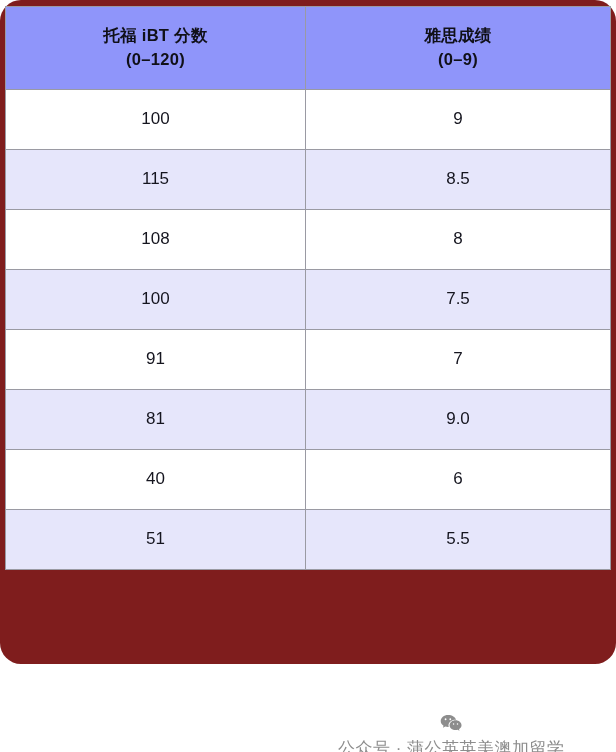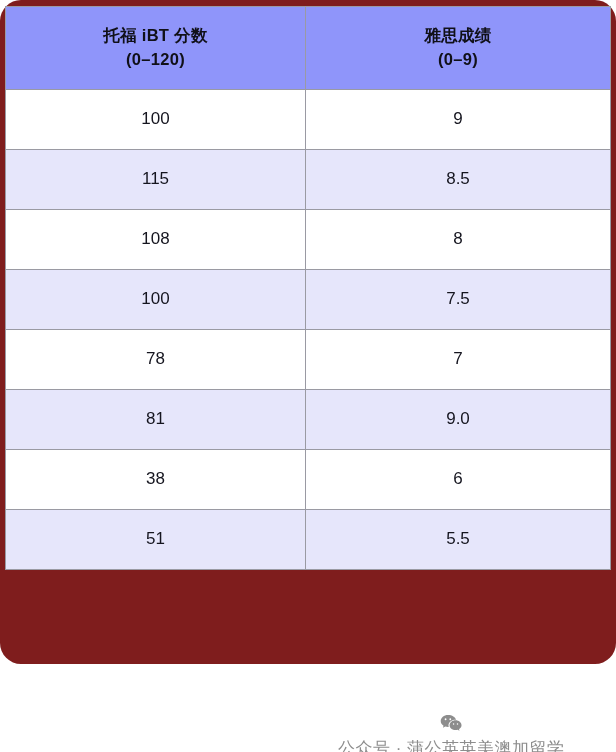--- a/index.html
+++ b/index.html
@@ -124,29 +124,29 @@
       </tr>
       <tr>
         <td>108</td>
         <td>8</td>
       </tr>
       <tr class="alt">
         <td>100</td>
         <td>7.5</td>
       </tr>
       <tr>
-        <td>78</td>
+        <td>91</td>
         <td>7</td>
       </tr>
       <tr class="alt">
         <td>81</td>
         <td>9.0</td>
       </tr>
       <tr>
-        <td>38</td>
+        <td>40</td>
         <td>6</td>
       </tr>
       <tr class="alt">
         <td>51</td>
         <td>5.5</td>
       </tr>
     </tbody>
   </table>
 
   <div class="watermark">

